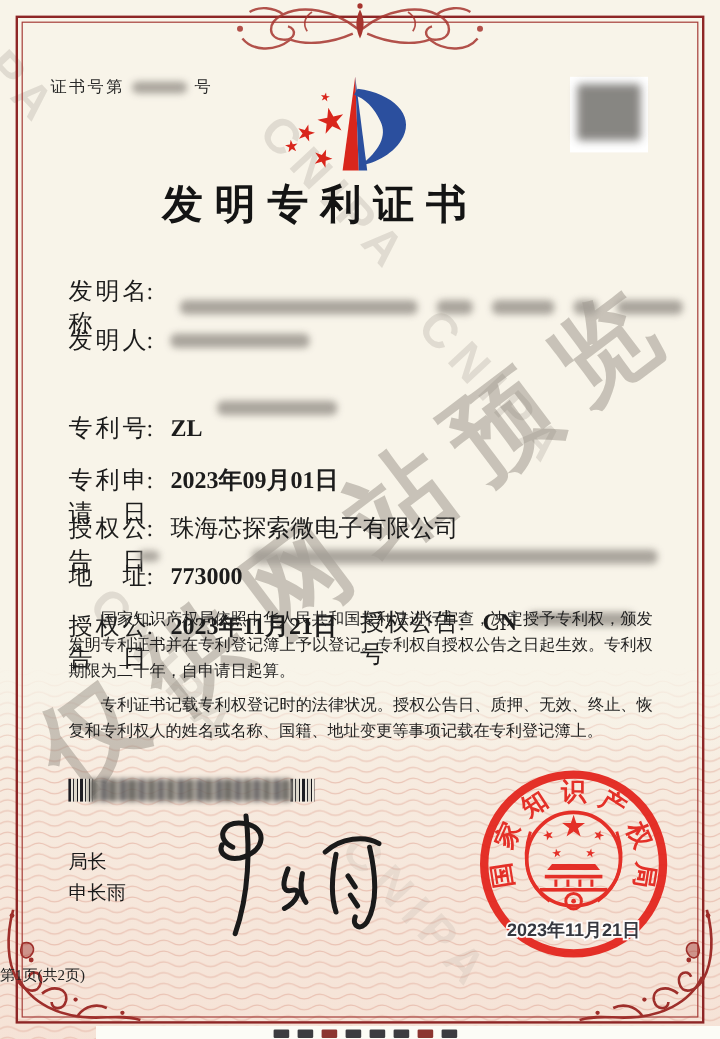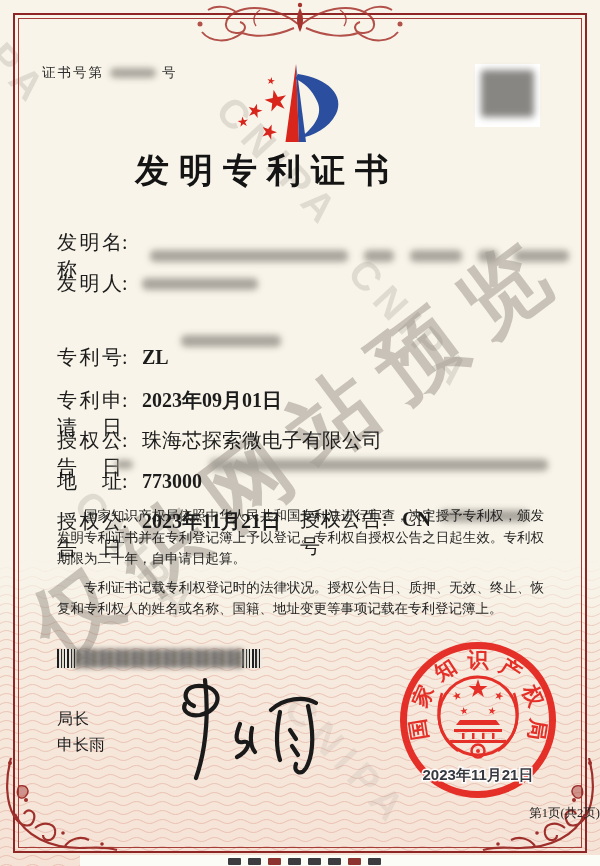--- a/index.html
+++ b/index.html
@@ -67,21 +67,21 @@
   .bc-end{width:20px;height:100%;
     background:repeating-linear-gradient(90deg,#1d1d22 0 2px,#e8e4da 2px 3.5px,#2c2c30 3.5px 5px,#ddd8cc 5px 7px,#15151a 7px 8px,#efeadf 8px 10px);}
   .bc-mid{flex:1;height:100%;margin:0 -2px;
     background:repeating-linear-gradient(90deg,#53524e 0 6px,#b7b1a6 6px 9px,#45454a 9px 14px,#c4beb2 14px 16px);
     filter:blur(2.4px);opacity:.85;}
   .officer{position:absolute;left:57px;top:706px;z-index:3;font-family:Liberation Serif, serif;
     font-size:16px;color:#1a1a1a;line-height:26px;}
   .signature{position:absolute;left:168px;top:676px;z-index:4;}
   .seal{position:absolute;left:396px;top:639px;z-index:4;}
   .seal text{font-weight:700;}
-  .footer{position:absolute;left:0;top:805px;width:600px;text-align:right;z-index:3;
+  .footer{position:absolute;left:0;top:805px;width:600px;text-align:left;z-index:3;
     font-size:12.5px;color:#222;}
   .cutoff{position:absolute;left:228px;top:858px;z-index:3;display:flex;gap:7px;align-items:flex-start;}
   .cutoff i{display:block;width:13px;height:7px;background:#3c3c40;filter:blur(.6px);border-radius:1px;}
   .cutoff i.r{background:#8c3530;}
 </style>
 </head>
 <body>
 
 <div class="cert">
 

